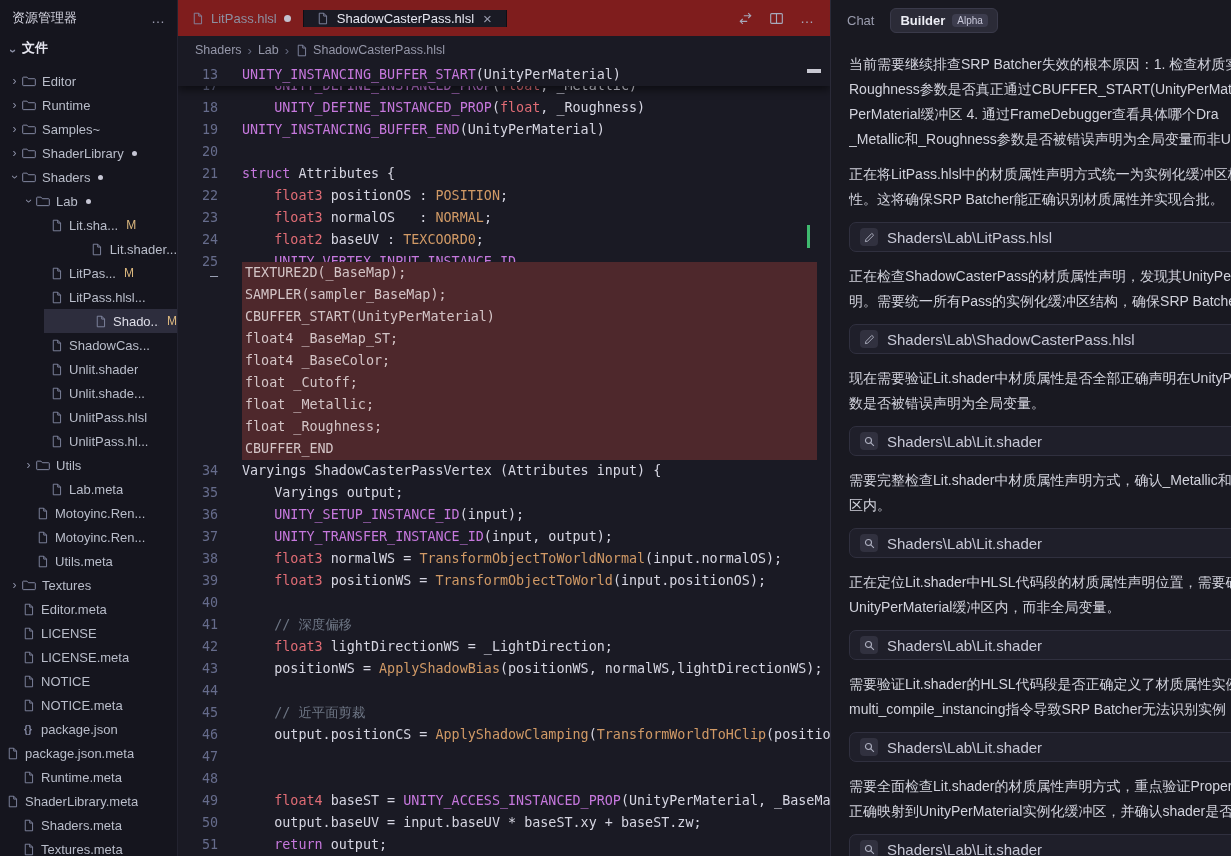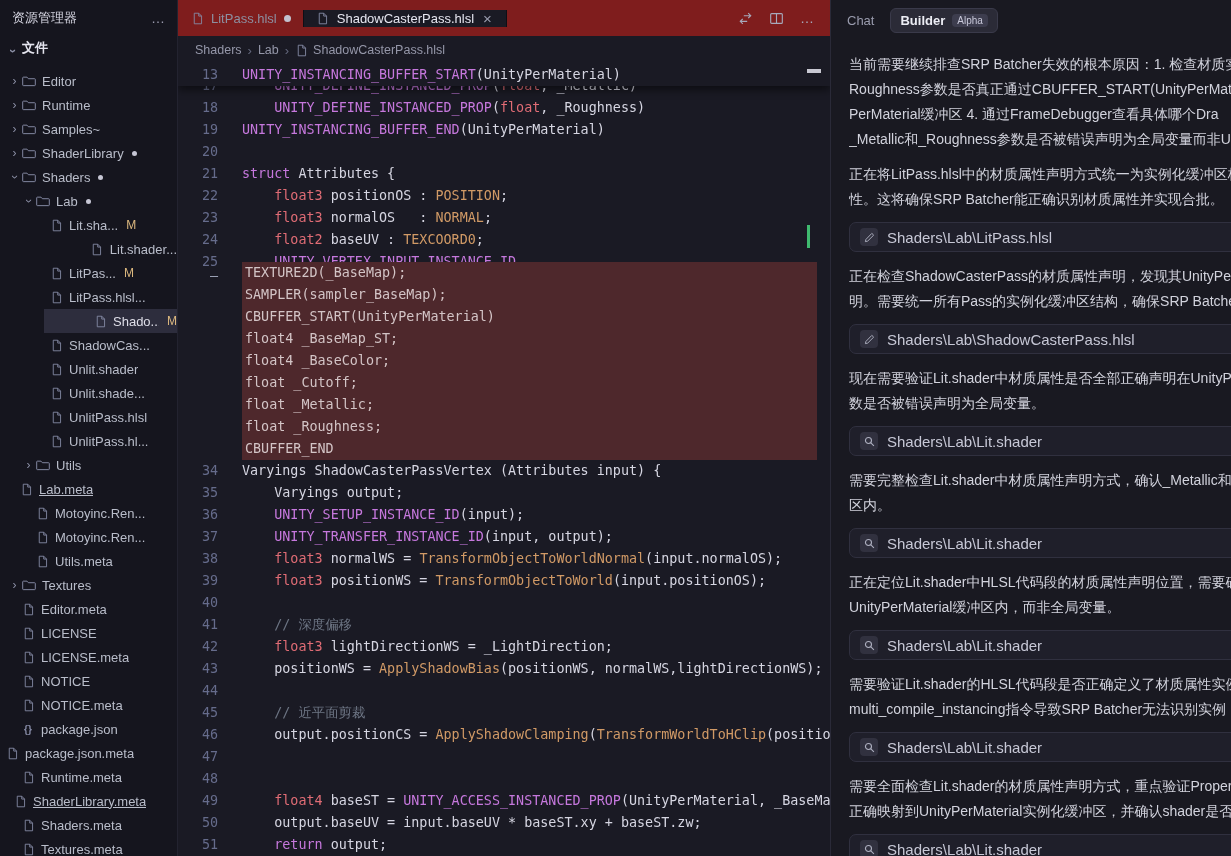--- a/index.html
+++ b/index.html
@@ -250,21 +250,21 @@
         </div>
         <div class="tree-row" style="padding-left: 22px;">
           <span class="chev">›</span>
           <span class="icon">
             <svg width="14" height="14" viewBox="0 0 16 16" fill="none">
               <path d="M1.6 3.6h4.1l1.6 1.8h7.1a.8.8 0 0 1 .8.8v6.3a.8.8 0 0 1-.8.8H1.6a.8.8 0 0 1-.8-.8V4.4a.8.8 0 0 1 .8-.8z" stroke="currentColor" stroke-width="1.1"></path>
             </svg>
           </span>
           <span class="tree-label">Utils</span>
         </div>
-        <div class="tree-row" style="padding-left: 18px; text-decoration: underline;">
+        <div class="tree-row" style="padding-left: 48px;">
           <span class="icon">
             <svg width="13" height="13" viewBox="0 0 16 16" fill="none">
               <path d="M4 1.5h5.5L13 5v9.5H4z" stroke="currentColor" stroke-width="1.1"></path>
               <path d="M9.5 1.5V5H13" stroke="currentColor" stroke-width="1.1"></path>
             </svg>
           </span>
           <span class="tree-label">Lab.meta</span>
         </div>
         <div class="tree-row" style="padding-left: 34px;">
           <span class="icon">
@@ -364,21 +364,21 @@
         </div>
         <div class="tree-row" style="padding-left: 20px;">
           <span class="icon">
             <svg width="13" height="13" viewBox="0 0 16 16" fill="none">
               <path d="M4 1.5h5.5L13 5v9.5H4z" stroke="currentColor" stroke-width="1.1"></path>
               <path d="M9.5 1.5V5H13" stroke="currentColor" stroke-width="1.1"></path>
             </svg>
           </span>
           <span class="tree-label">Runtime.meta</span>
         </div>
-        <div class="tree-row" style="padding-left: 12px; text-decoration: underline;">
+        <div class="tree-row" style="padding-left: 4px;">
           <span class="icon">
             <svg width="13" height="13" viewBox="0 0 16 16" fill="none">
               <path d="M4 1.5h5.5L13 5v9.5H4z" stroke="currentColor" stroke-width="1.1"></path>
               <path d="M9.5 1.5V5H13" stroke="currentColor" stroke-width="1.1"></path>
             </svg>
           </span>
           <span class="tree-label">ShaderLibrary.meta</span>
         </div>
         <div class="tree-row" style="padding-left: 20px;">
           <span class="icon">

